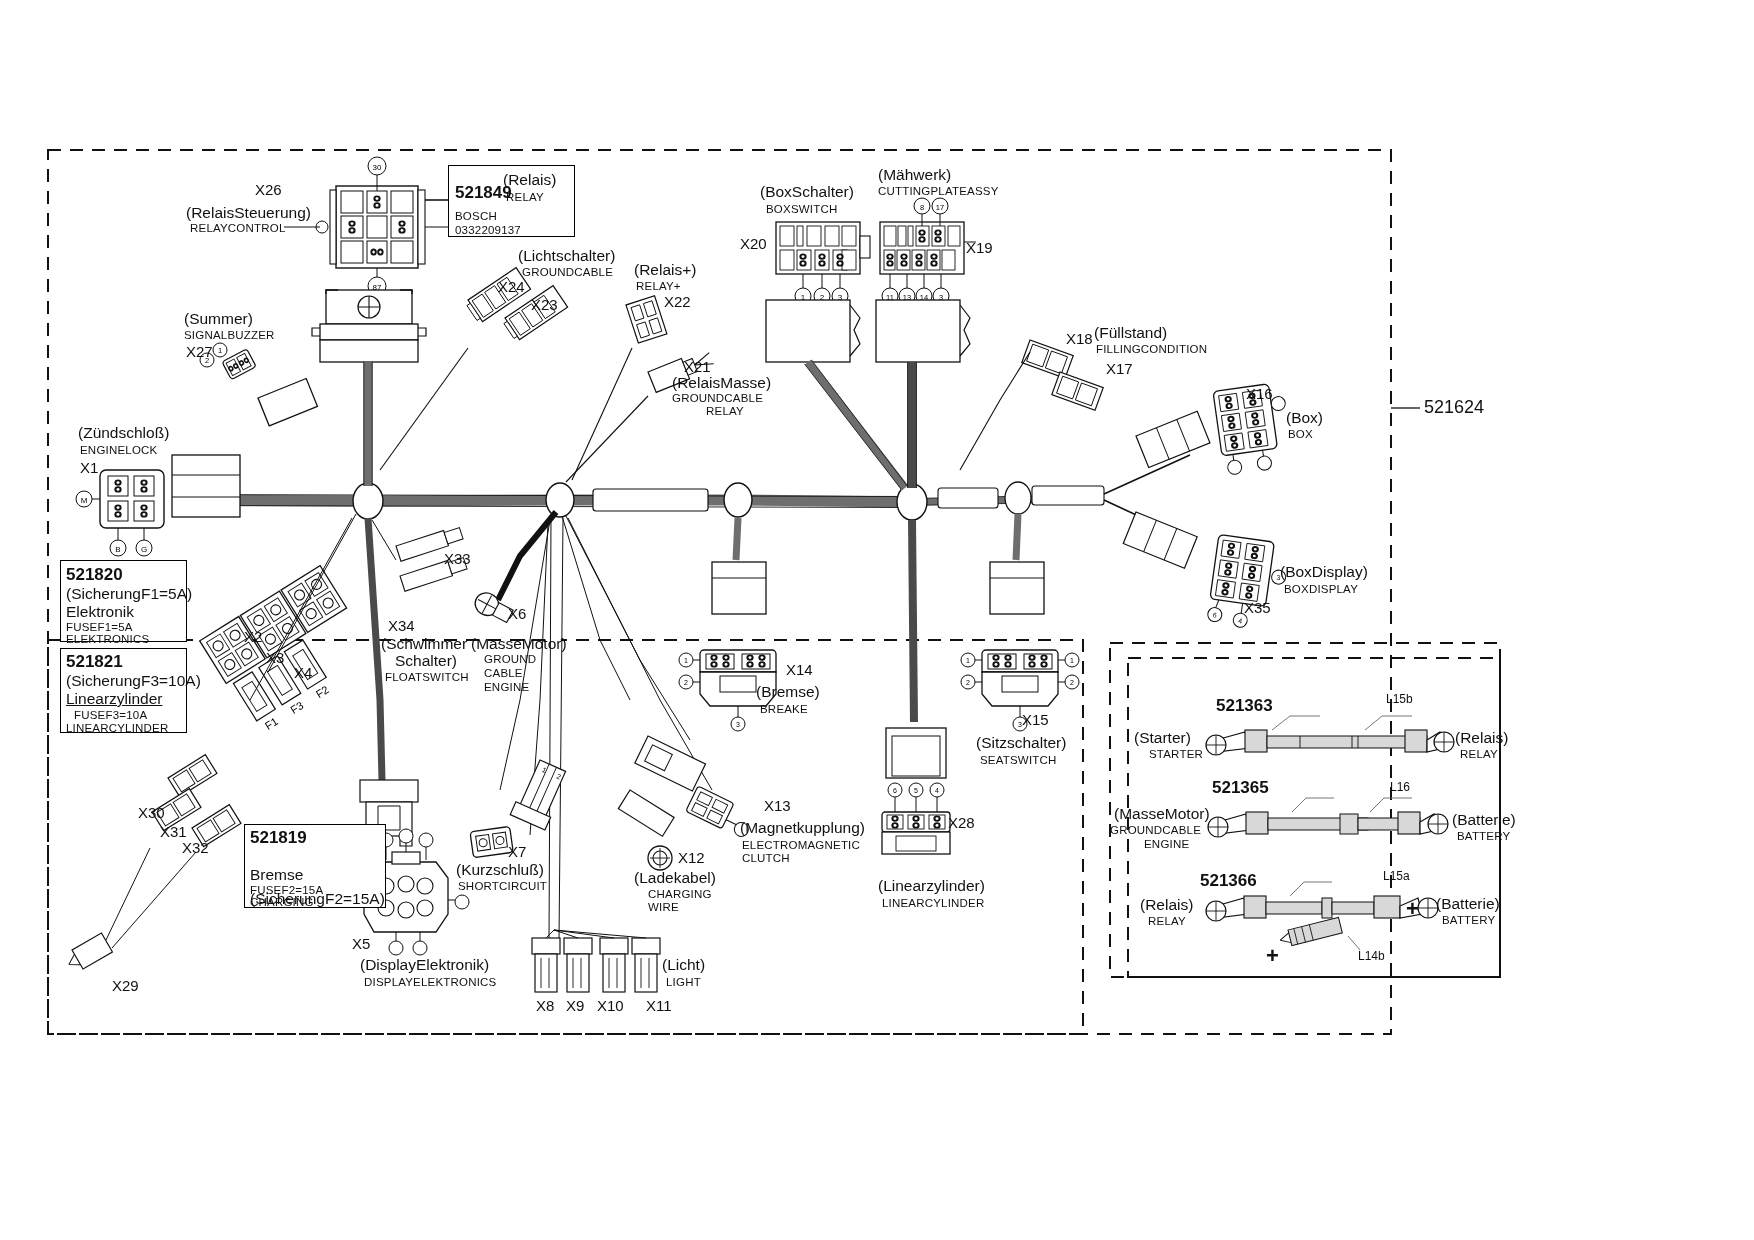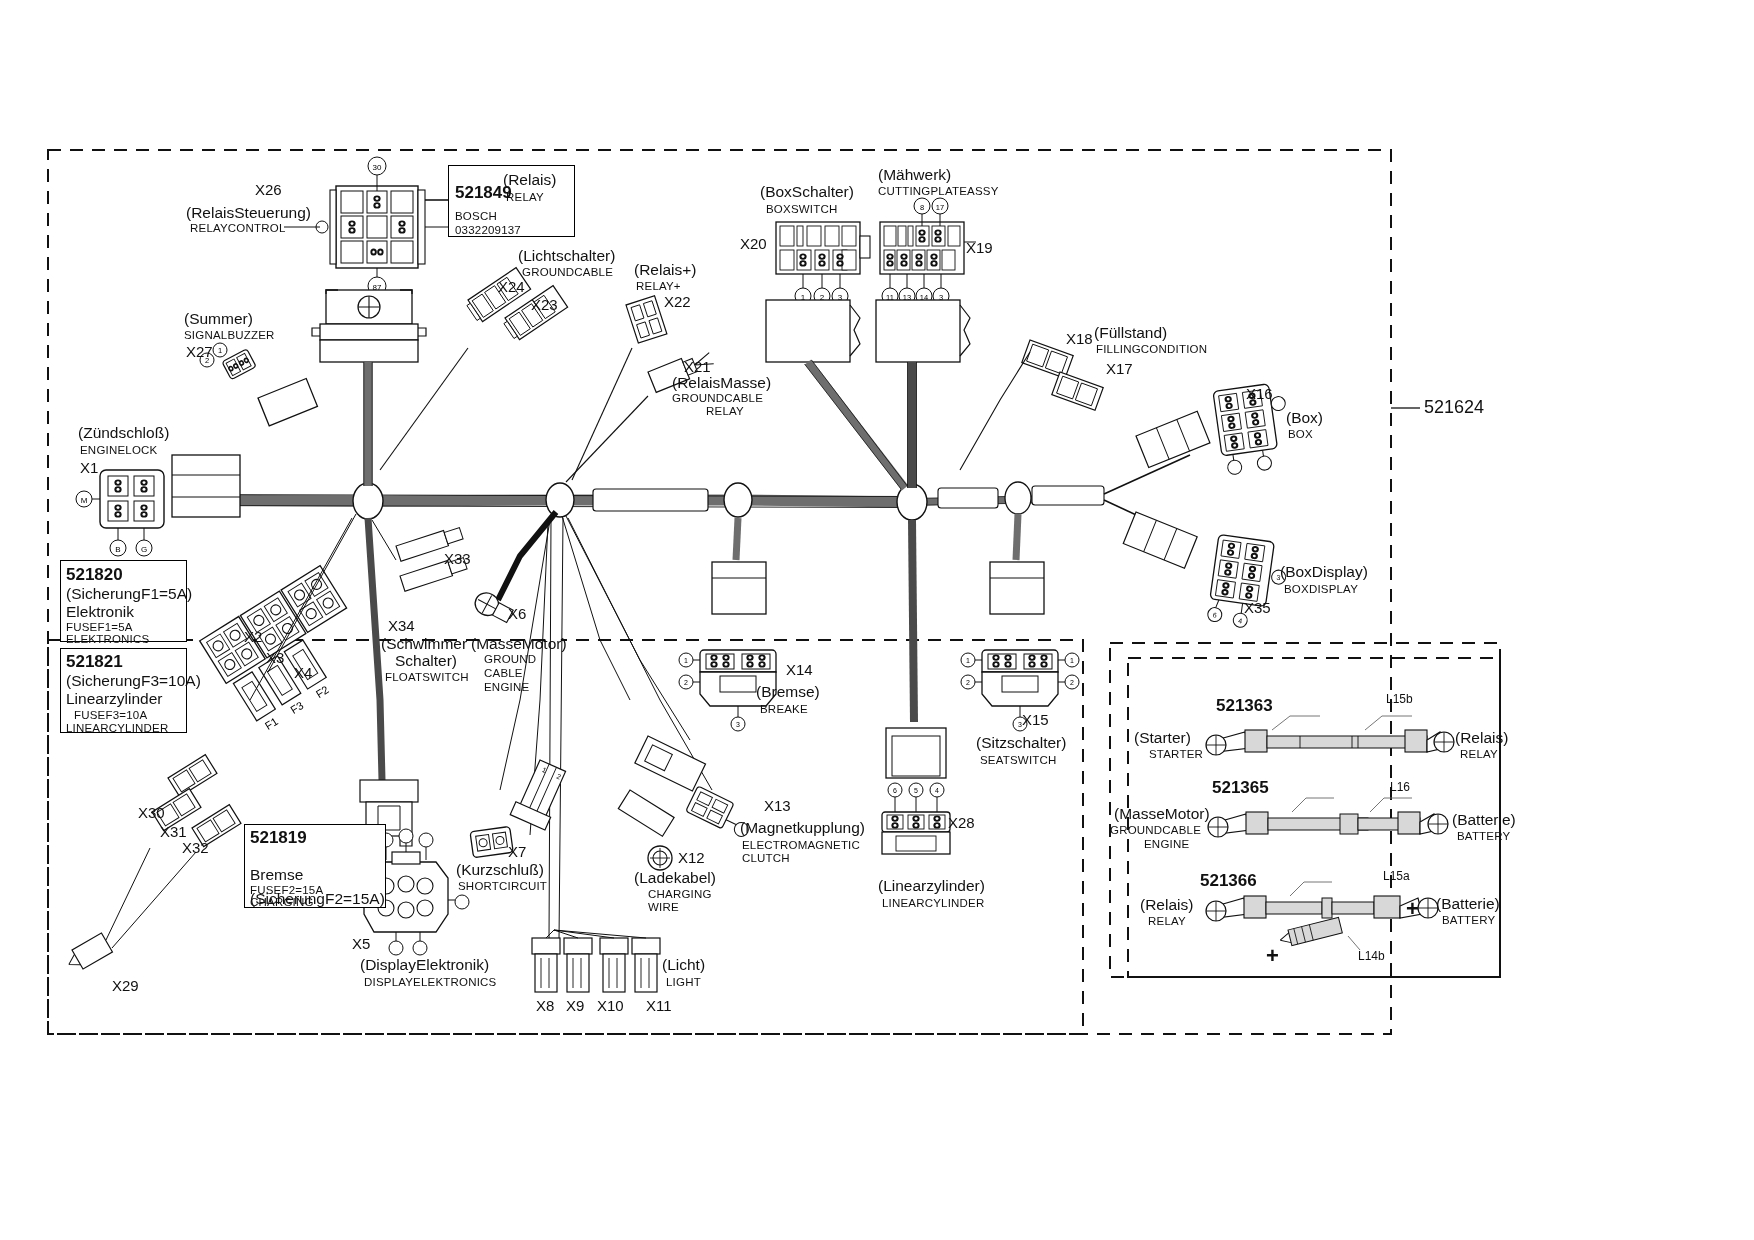--- a/index.html
+++ b/index.html
@@ -769,21 +769,21 @@
 <div class="box" style="left:60px;top:560px;width:125px;height:80px;"></div>
 <div class="lbl pn" style="left:66px;top:566px;">521820</div>
 <div class="lbl de" style="left:66px;top:586px;">(SicherungF1=5A)</div>
 <div class="lbl de" style="left:66px;top:604px;">Elektronik</div>
 <div class="lbl en" style="left:66px;top:621px;">FUSEF1=5A</div>
 <div class="lbl en" style="left:66px;top:633px;">ELEKTRONICS</div>
 
 <div class="box" style="left:60px;top:648px;width:125px;height:83px;"></div>
 <div class="lbl pn" style="left:66px;top:653px;">521821</div>
 <div class="lbl de" style="left:66px;top:673px;">(SicherungF3=10A)</div>
-<div class="lbl de" style="left:66px;top:691px;">Linearzylinder</div>
+<div class="lbl de" style="left:66px;top:691px;text-decoration:underline;">Linearzylinder</div>
 <div class="lbl en" style="left:66px;top:709px;margin-left:8px;">FUSEF3=10A</div>
 <div class="lbl en" style="left:66px;top:722px;">LINEARCYLINDER</div>
 
 <div class="box" style="left:244px;top:824px;width:140px;height:82px;"></div>
 <div class="lbl pn" style="left:250px;top:829px;">521819</div>
 <div class="lbl de" style="left:250px;top:849px;margin-top:42px;">(SicherungF2=15A)</div>
 <div class="lbl de" style="left:250px;top:867px;">Bremse</div>
 <div class="lbl en" style="left:250px;top:884px;">FUSEF2=15A</div>
 <div class="lbl en" style="left:250px;top:896px;">CHARGING</div>
 

